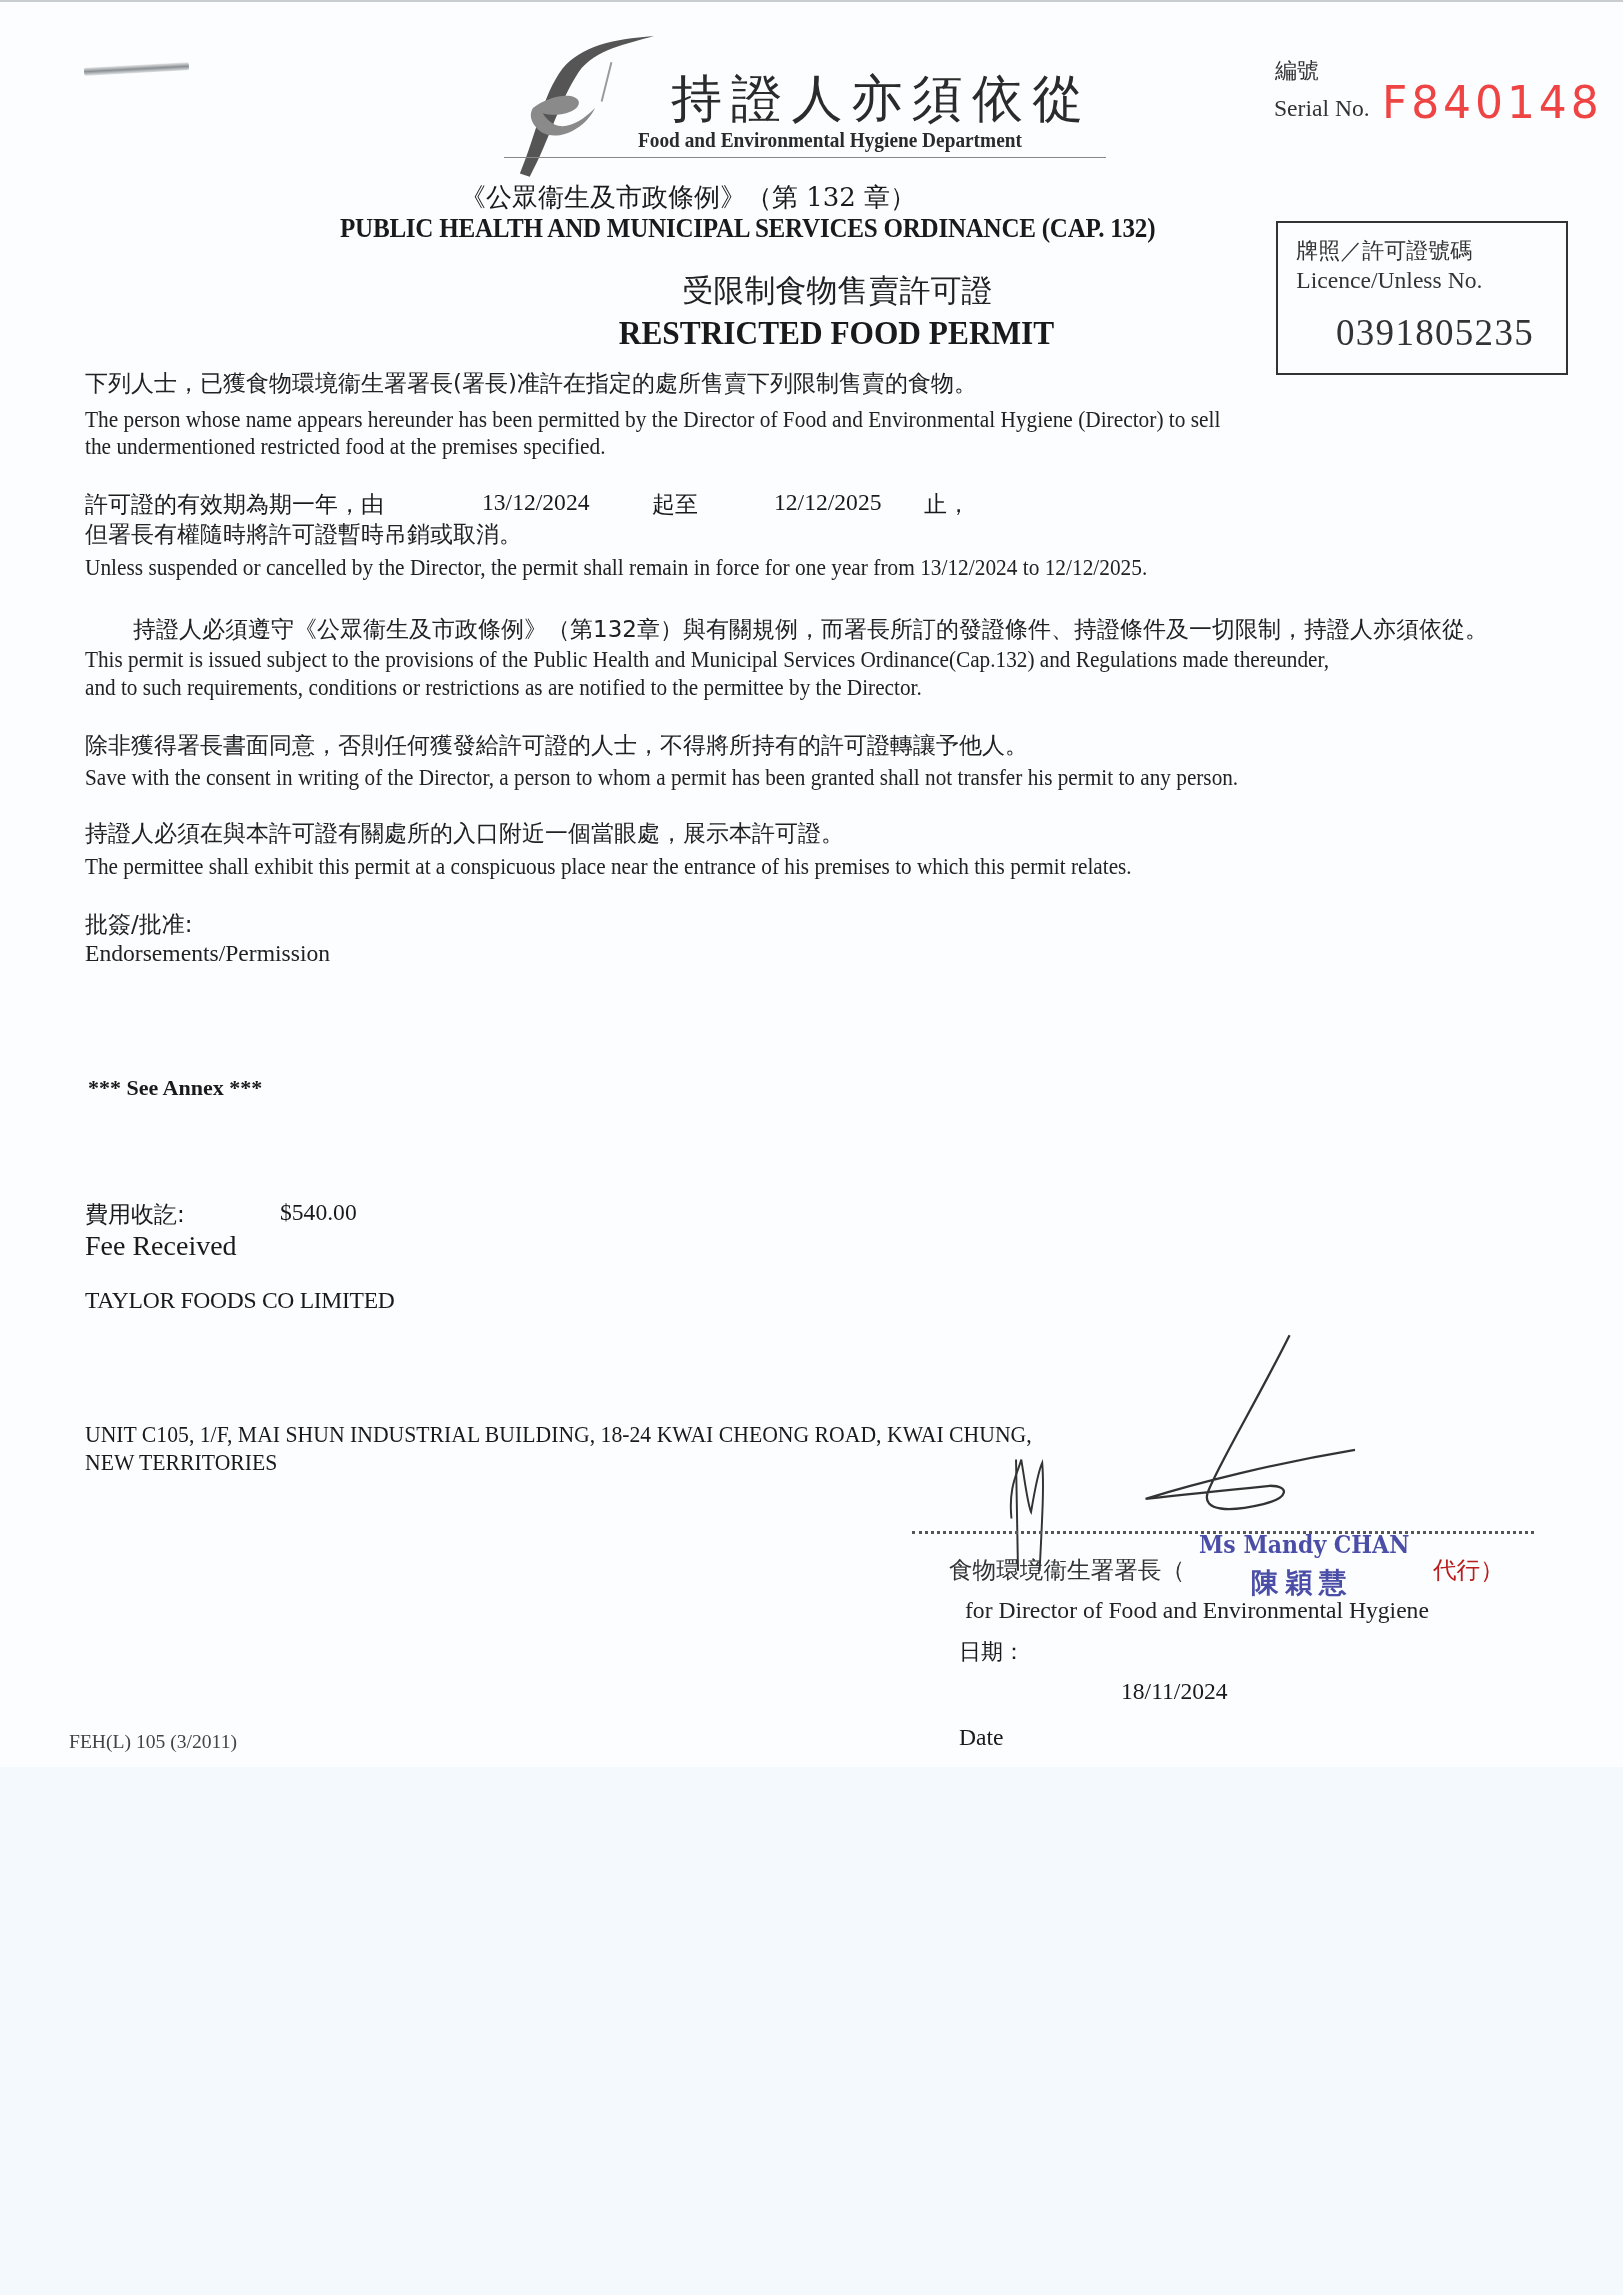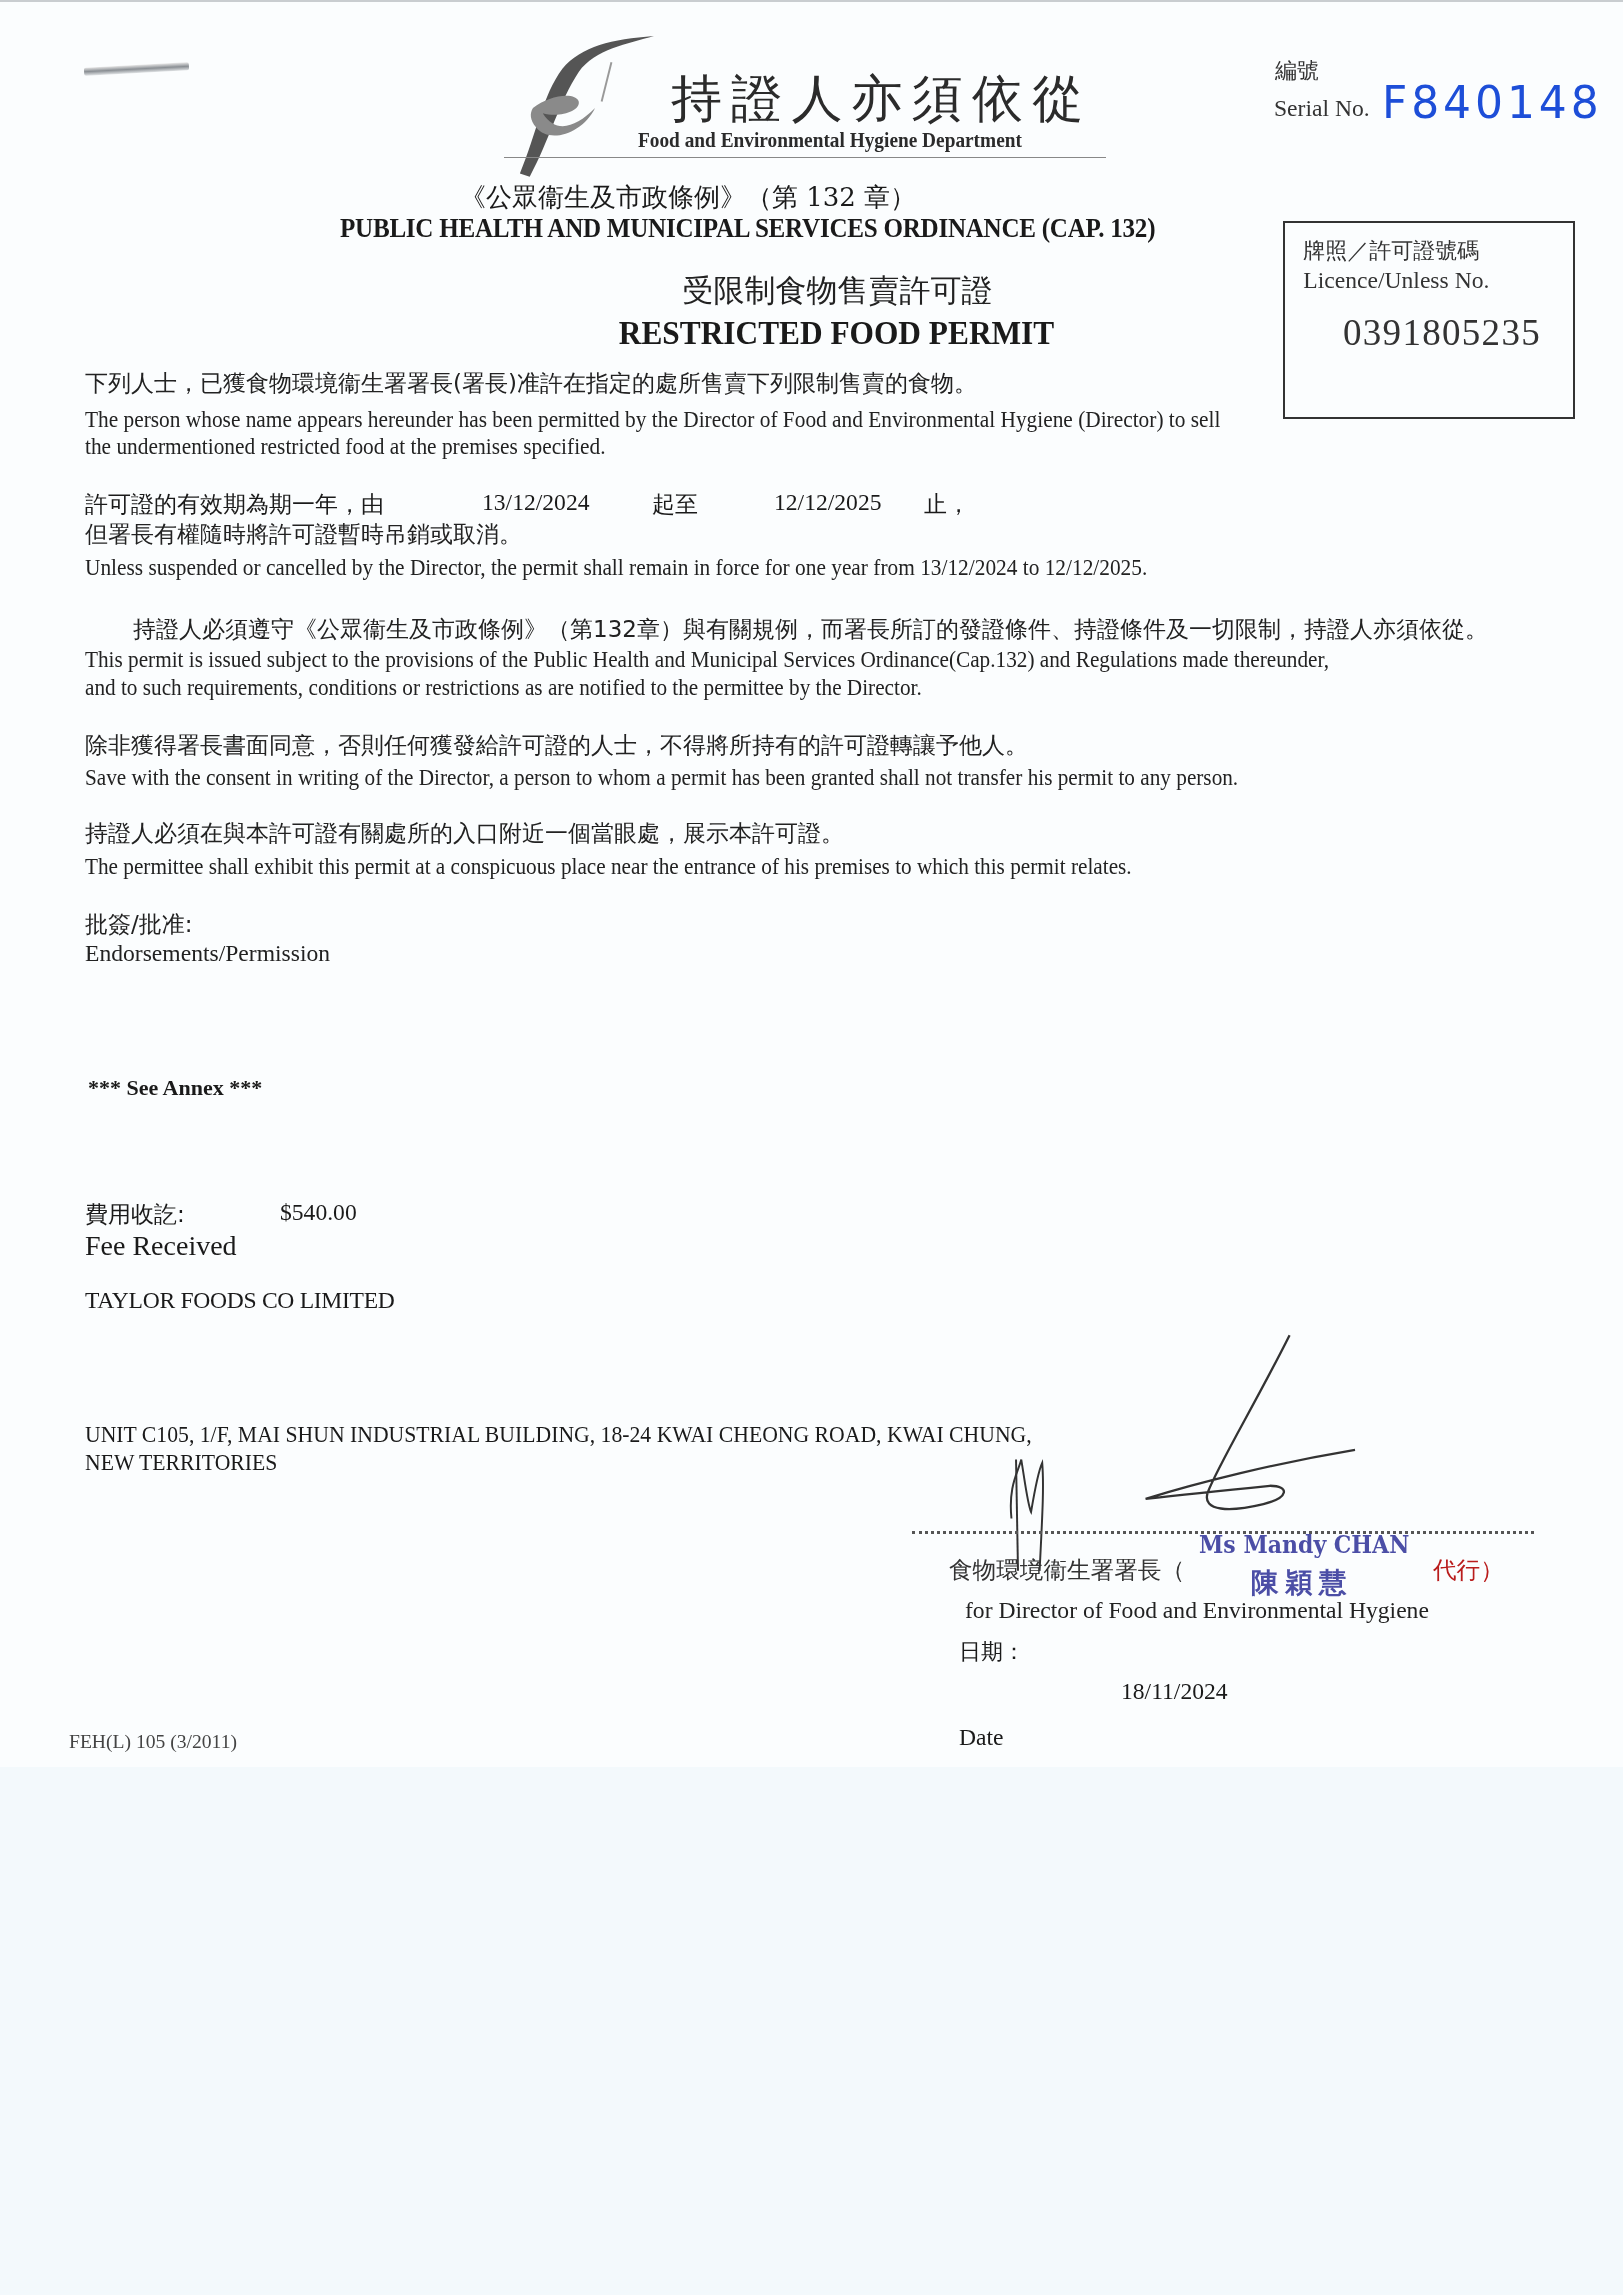--- a/index.html
+++ b/index.html
@@ -31,21 +31,21 @@
       font-family: "DejaVu Serif", serif; color: #2b2b2b;
     }
     .dept-en {
       left: 638px; top: 128px; font-size: 21px; font-weight: bold; color: #2b2b2b;
       transform: scaleX(0.92); transform-origin: left;
     }
     .dept-rule { left: 504px; top: 157px; width: 602px; height: 1.3px; background: #888; }
     .serial-zh { left: 1275px; top: 56px; font-size: 22px; color: #333; font-family: "DejaVu Serif", serif; }
     .serial-label { left: 1274px; top: 95px; font-size: 23.6px; color: #333; }
     .serial-value {
-      left: 1382px; top: 77px; font-size: 44px; color: #1d4ed8; letter-spacing: 3.9px;
+      left: 1382px; top: 77px; font-size: 44px; color: #ef4444; letter-spacing: 3.9px;
       font-family: "DejaVu Sans", sans-serif; font-weight: normal;
     }
     
     .ord-zh {
       left: 0; width: 1283px; text-align: center; top: 180px; font-size: 26px;
       font-family: "DejaVu Serif", serif; padding-left: 93px; box-sizing: border-box;
     }
     .ord-en {
       left: 340px; top: 213px; font-size: 27px; font-weight: bold; letter-spacing: -0.3px;
       transform: scaleX(0.93); transform-origin: left;
@@ -53,22 +53,22 @@
     .title-zh {
       left: 0; width: 1675px; text-align: center; top: 270px; font-size: 31px;
       font-family: "DejaVu Sans", sans-serif; color: #222;
     }
     .title-en {
       left: 0; width: 1673px; text-align: center; top: 315px; font-size: 33px; font-weight: bold;
       transform: scaleX(0.95);
     }
     
     .licence-box {
-      left: 1276px; top: 221px; width: 292px; height: 198px;
-      border: 2px solid #333; box-sizing: border-box; background: transparent; margin-left: 7px;
+      left: 1276px; top: 221px; width: 292px; height: 154px;
+      border: 2px solid #333; box-sizing: border-box; background: transparent;
     }
     .licence-zh { left: 18.3px; top: 13px; font-size: 22px; font-family: "DejaVu Serif", serif; color: #333; }
     .licence-en { left: 18.3px; top: 44px; font-size: 23.6px; color: #333; }
     .licence-value { left: 58px; top: 88px; font-size: 37px; letter-spacing: 1.3px; color: #333; }
     
     .p-zh { font-family: "DejaVu Sans", sans-serif; font-size: 23px; color: #222; white-space: nowrap; }
     .p-en { font-size: 23.6px; color: #222; white-space: nowrap; transform-origin: left; }
     .left { left: 85px; }
     .dates-row { left: 85px; top: 489px; font-family: "DejaVu Sans", sans-serif; font-size: 23px; }
     .dates-row span { position: absolute; white-space: nowrap; top: 0; }

